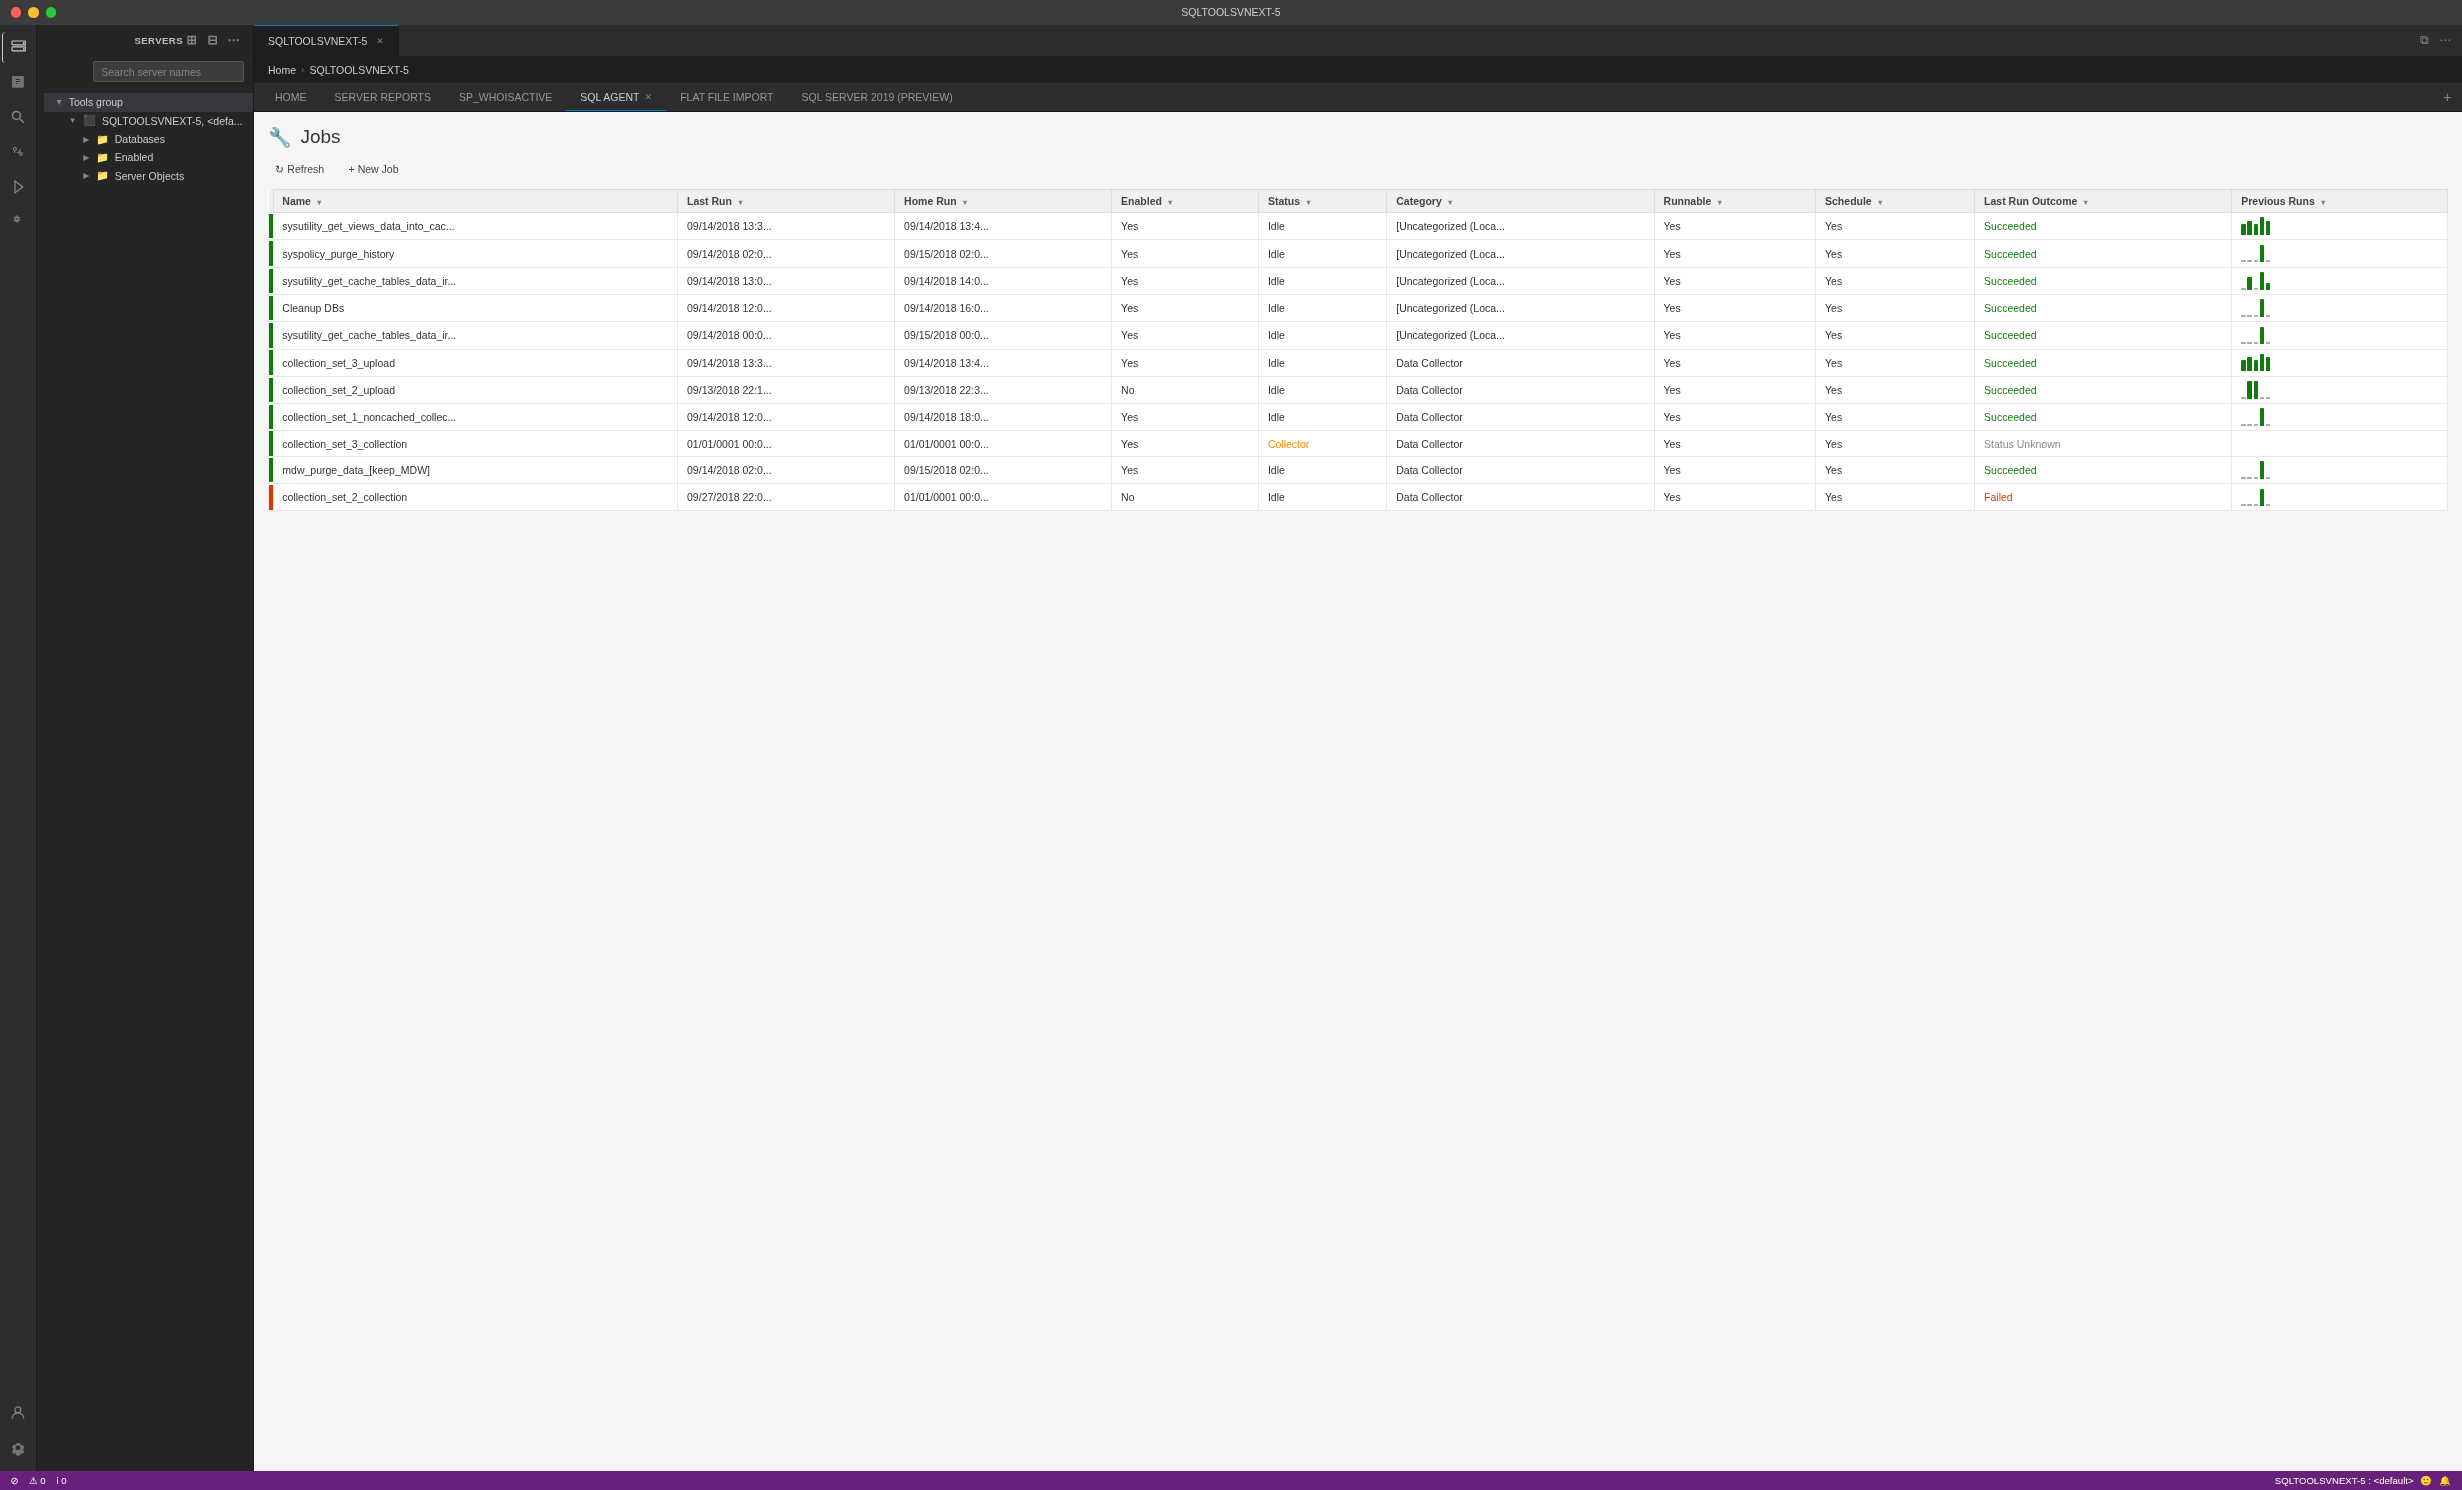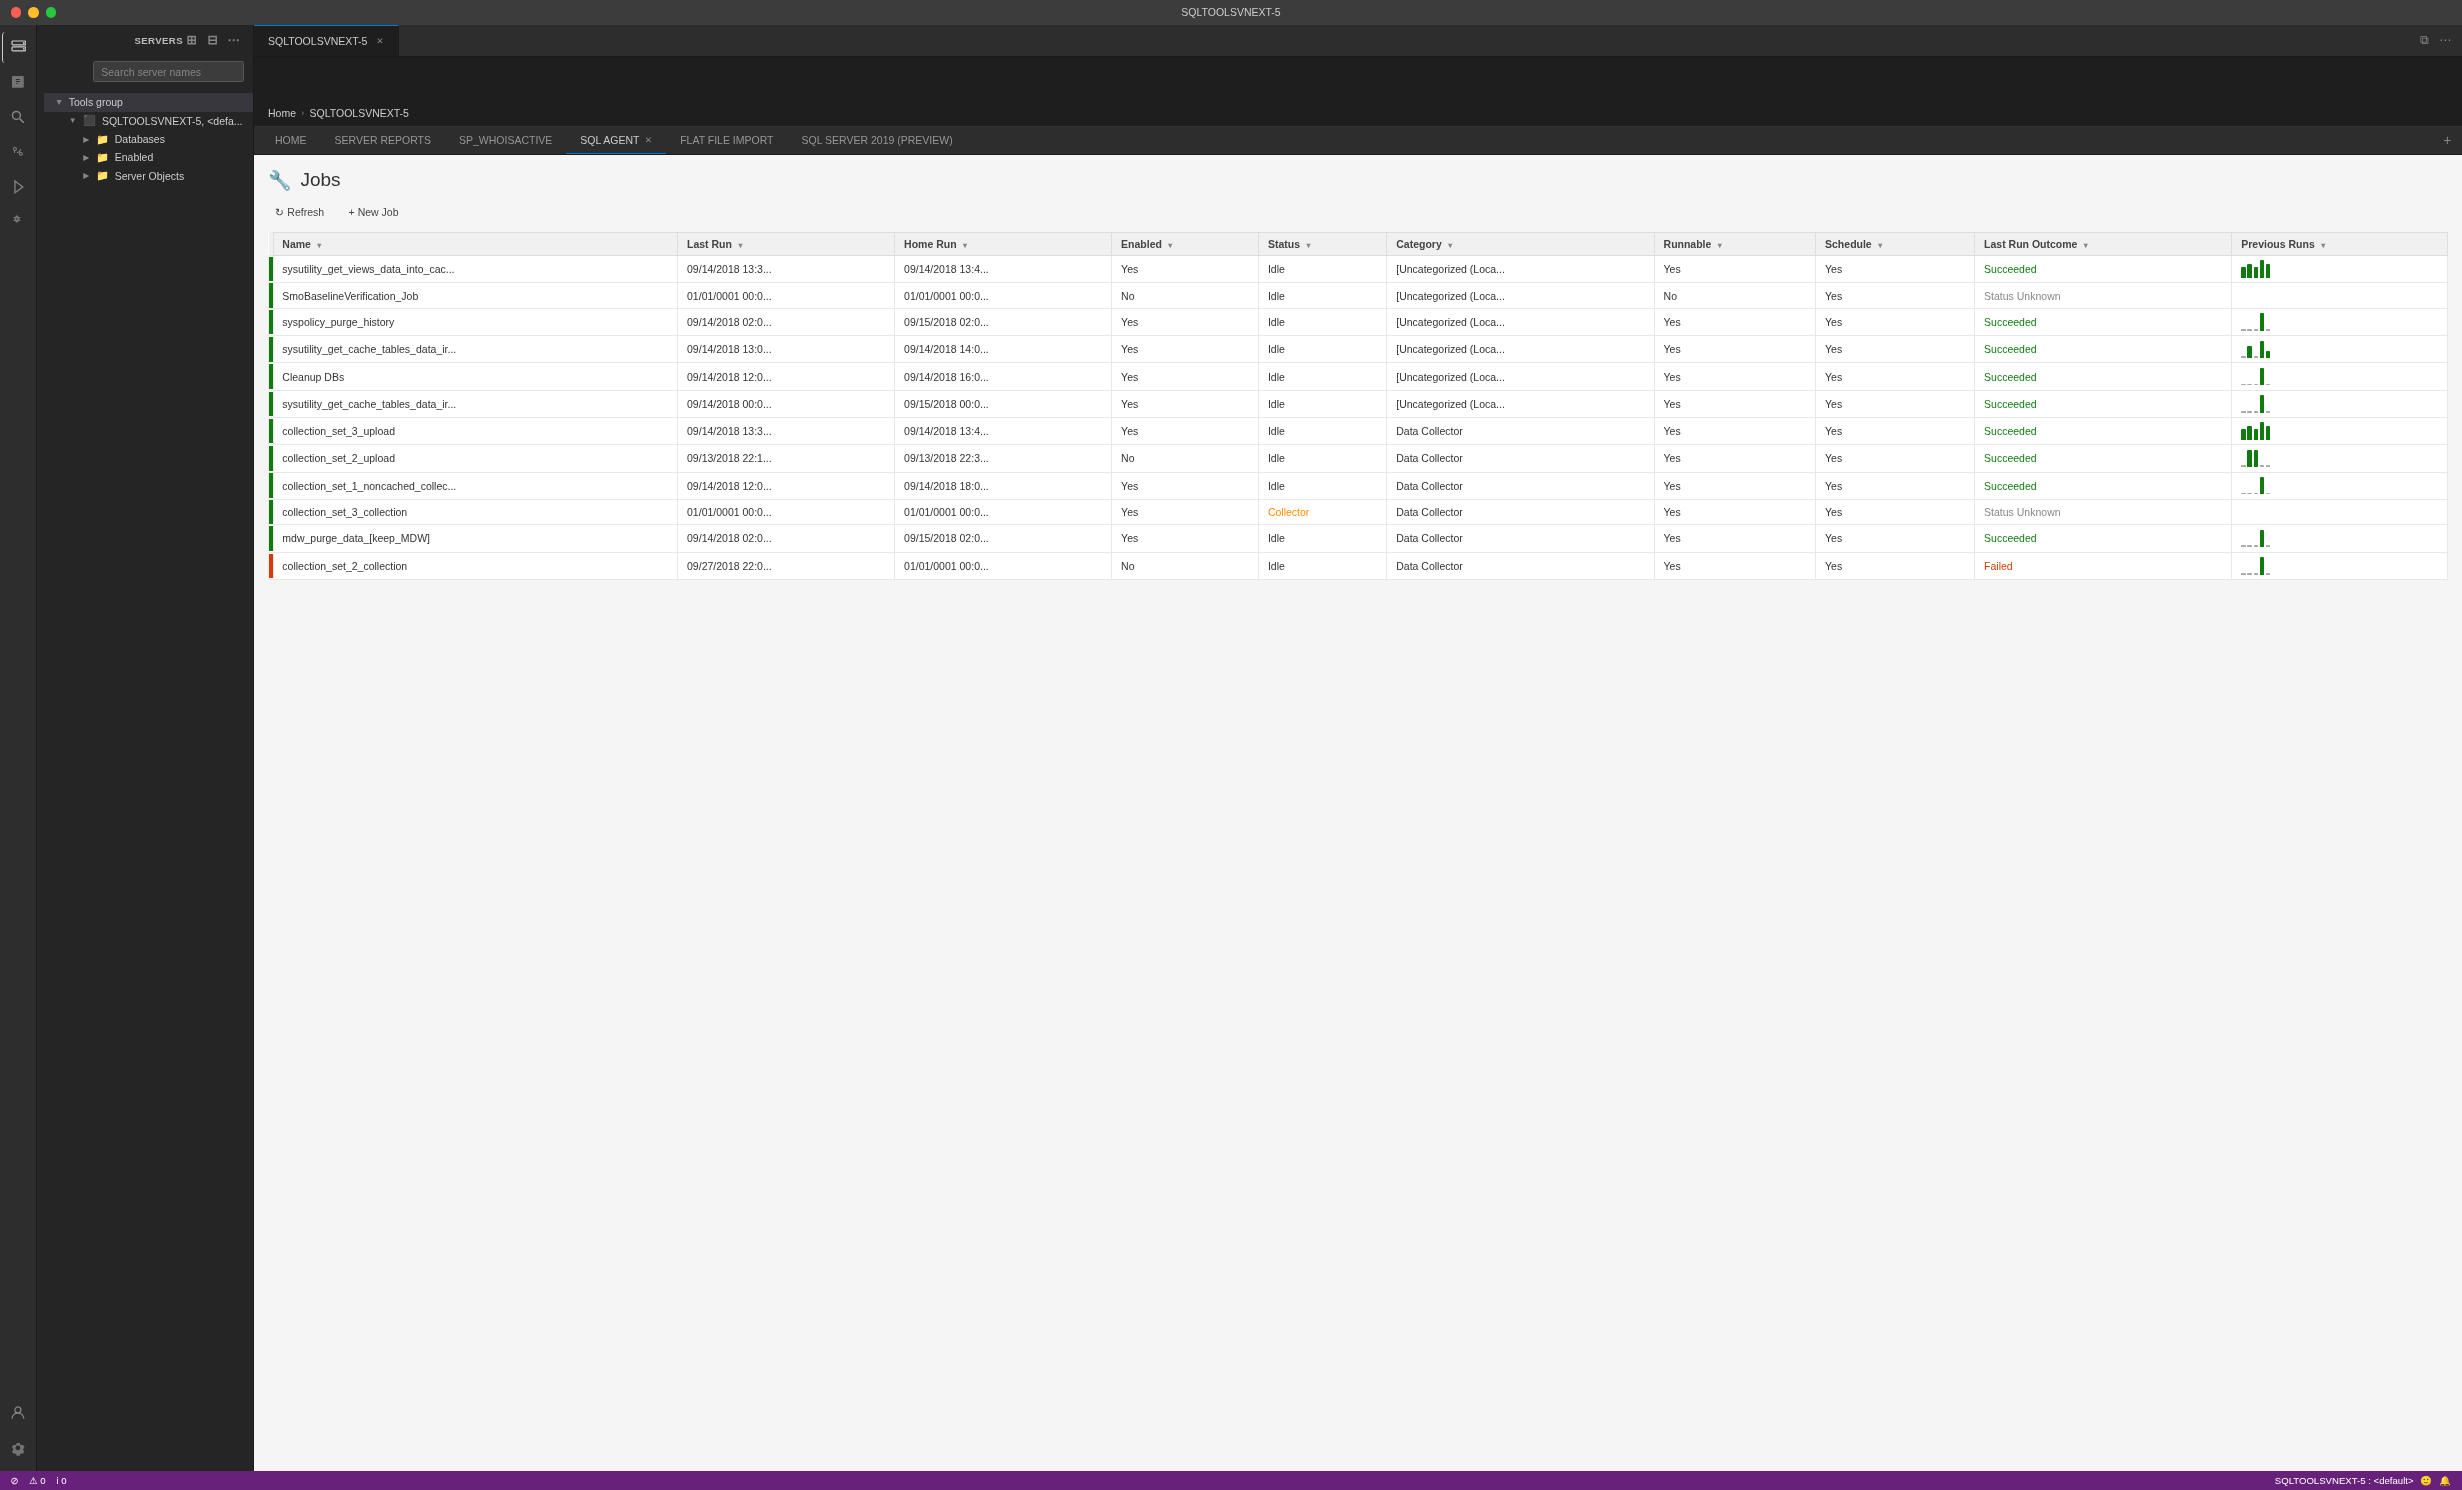--- a/index.html
+++ b/index.html
@@ -45,21 +45,21 @@
     
     .tab-container { background: #2d2d2d; border-bottom: 0.9px solid #1a1a1a; display: flex; align-items: stretch; flex-shrink: 0; }
     .tab-list { display: flex; flex: 1; overflow: hidden; }
     .tab { display: flex; align-items: center; padding: 0 14px; height: 31px; font-size: 10.5px; color: #969696; border-right: 0.9px solid #1a1a1a; cursor: pointer; white-space: nowrap; gap: 5.3px; background: #2d2d2d; }
     .tab.active { background: #1e1e1e; color: #cccccc; border-top: 0.9px solid #007acc; }
     .tab .close-btn { font-size: 8.8px; color: #858585; margin-left: 3.5px; }
     .tab-actions { display: flex; align-items: center; padding: 0 7px; gap: 3.5px; }
     .tab-actions .icon-btn { color: #858585; cursor: pointer; font-size: 12.3px; padding: 3.5px; }
 
     
-    .content { flex: 1; display: flex; flex-direction: column; overflow: hidden; margin-top: 43px; }
+    .content { flex: 1; display: flex; flex-direction: column; overflow: hidden; }
 
     
     .breadcrumb { padding: 7px 14px; display: flex; align-items: center; gap: 5.3px; font-size: 10.5px; color: #858585; background: #1e1e1e; border-bottom: 0.9px solid #333; flex-shrink: 0; }
     .breadcrumb-sep { font-size: 8.8px; }
     .breadcrumb-item { color: #cccccc; }
     .breadcrumb-item.link { cursor: pointer; }
 
     
     .sub-tabs { display: flex; align-items: center; background: #2d2d2d; border-bottom: 0.9px solid #1a1a1a; padding: 0 7px; flex-shrink: 0; }
     .sub-tab { padding: 7px 14px; font-size: 10.5px; color: #969696; cursor: pointer; border-bottom: 1.8px solid transparent; display: flex; align-items: center; gap: 5.3px; }
@@ -330,35 +330,20 @@
                 <td><span class="succeeded-text">Succeeded</span></td>
                 <td>
                   <div class="mini-chart">
                     <div class="mini-bar bar-green" style="height: 11.2px;"></div>
                     <div class="mini-bar bar-green" style="height: 14.4px;"></div>
                     <div class="mini-bar bar-green" style="height: 11.2px;"></div>
                     <div class="mini-bar bar-green" style="height: 17.5px;"></div>
                     <div class="mini-bar bar-green" style="height: 14.4px;"></div>
                   </div>
                 </td>
-              </tr>
-              <tr>
-                <td style="width: 3.5px; padding: 0px; border-right: none;">
-                  <div style="width: 3.5px; height: 100%; min-height: 24.5px; background: rgb(16, 124, 16);"></div>
-                </td>
-                <td>SmoBaselineVerification_Job</td>
-                <td>01/01/0001 00:0...</td>
-                <td>01/01/0001 00:0...</td>
-                <td>No</td>
-                <td>Idle</td>
-                <td>[Uncategorized (Loca...</td>
-                <td>No</td>
-                <td>Yes</td>
-                <td><span class="unknown-text">Status Unknown</span></td>
-                <td></td>
               </tr>
               <tr>
                 <td style="width: 3.5px; padding: 0px; border-right: none;">
                   <div style="width: 3.5px; height: 100%; min-height: 24.5px; background: rgb(16, 124, 16);"></div>
                 </td>
                 <td>syspolicy_purge_history</td>
                 <td>09/14/2018 02:0...</td>
                 <td>09/15/2018 02:0...</td>
                 <td>Yes</td>
                 <td>Idle</td>

